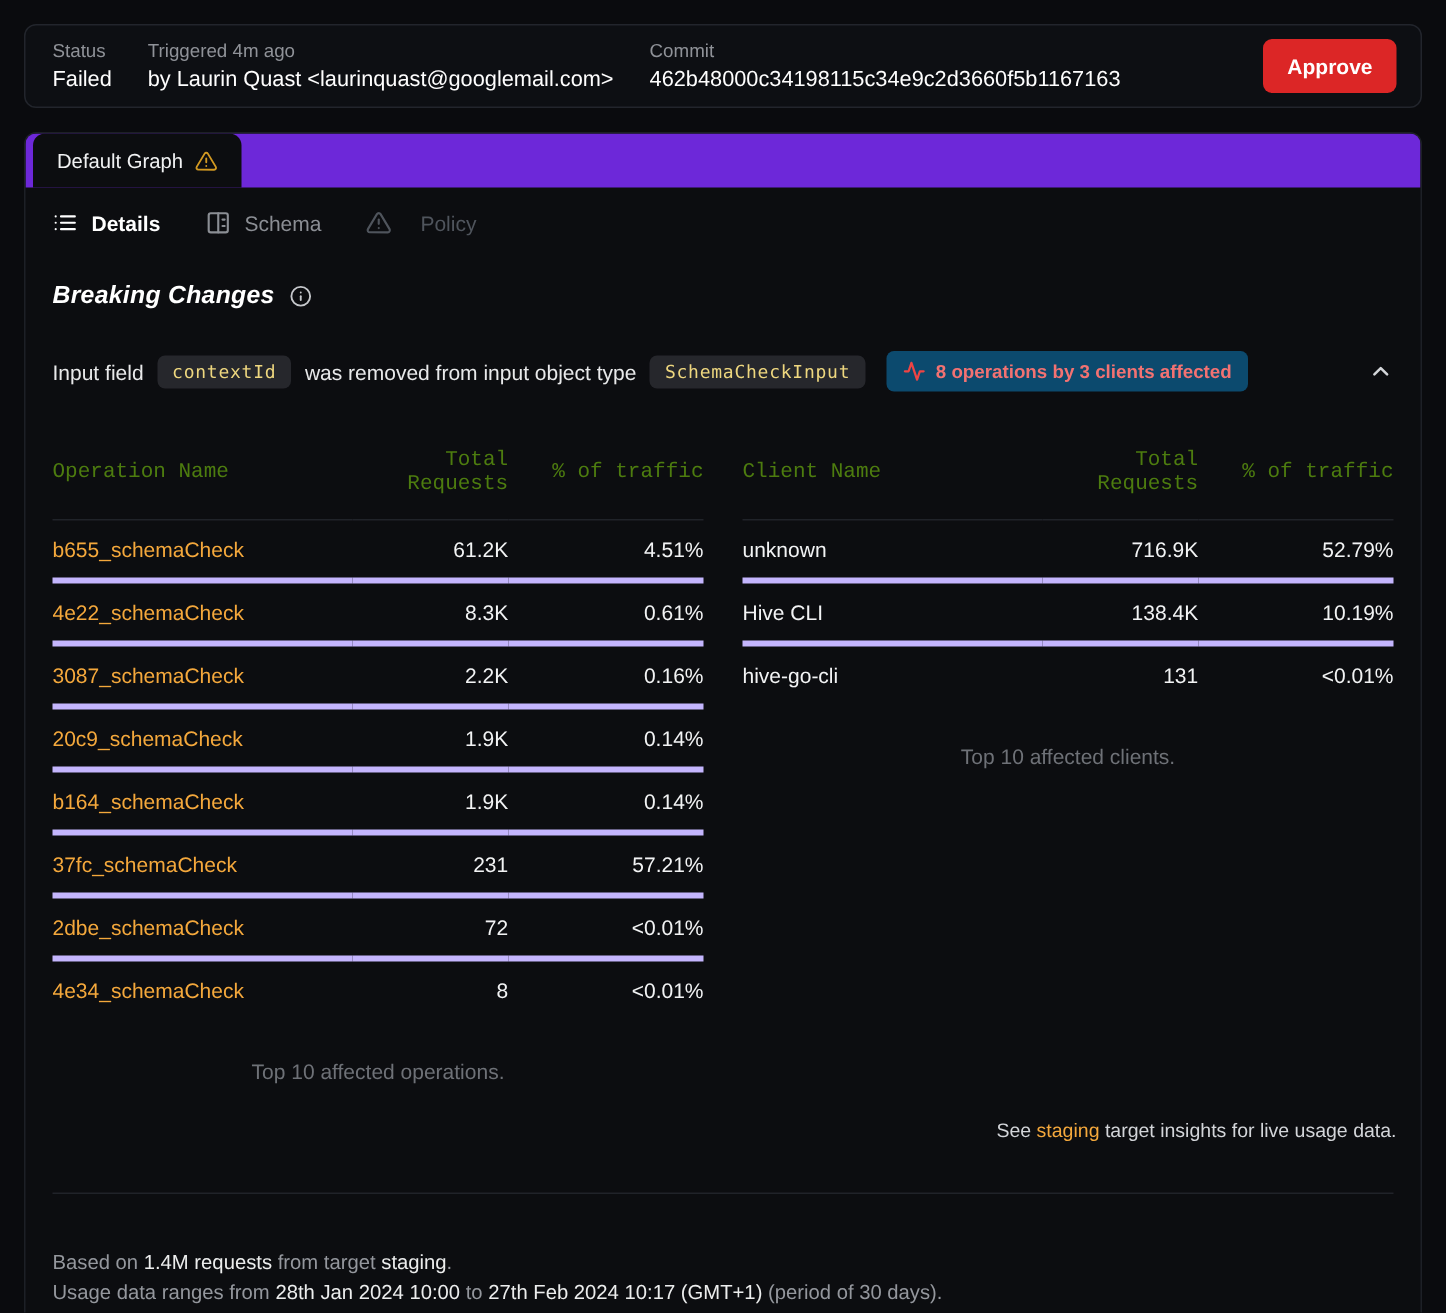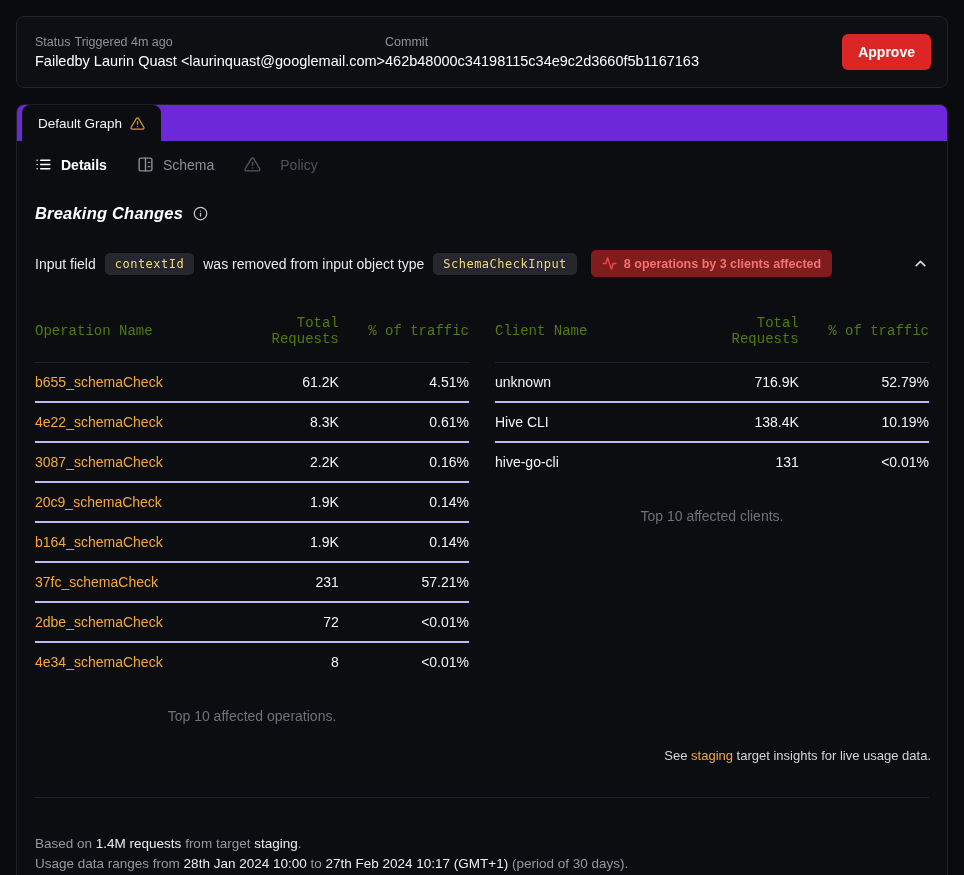--- a/index.html
+++ b/index.html
@@ -8,27 +8,28 @@
     background: #0a0b0e;
     font-family: "Liberation Sans", "DejaVu Sans", sans-serif;
     color: #e8e9ea;
     -webkit-font-smoothing: antialiased;
   }
   svg { display: block; }
 
   
   .header-card {
     margin: 16px;
-    height: 72px;
+    height: 56px;
     background: #0d0f13;
     border: 1px solid #22252c;
     border-radius: 8px;
     display: flex;
     align-items: center;
     padding: 0 16px 0 18px;
+    gap: 24px;
   }
   .hc-col .label { font-size: 12.5px; color: #8f9298; margin-bottom: 4px; }
   .hc-col .value { font-size: 14.5px; color: #fefefe; }
   .approve-btn {
     margin-left: auto;
     background: #dc2626;
     color: #ffffff;
     border: none;
     border-radius: 6px;
     padding: 10px 16px;
@@ -101,21 +102,21 @@
     background: #26272c;
     border-radius: 5px;
     padding: 4px 10px;
     letter-spacing: .5px;
     white-space: nowrap;
   }
   .ops-badge {
     display: flex;
     align-items: center;
     gap: 7px;
-    background: #7f1d1d;
+    background: #0c4a6e;
     color: #f37272;
     font-size: 12.5px;
     font-weight: 600;
     border-radius: 5px;
     padding: 6px 11px;
     margin-left: 5px;
     white-space: nowrap;
   }
   .chevron-btn { margin-left: auto; cursor: pointer; display: flex; align-items: center; }
 
@@ -137,21 +138,21 @@
     border-bottom: 1px solid #202329;
     font-family: Liberation Mono, monospace;
   }
   th:first-child { text-align: left; width: 46%; }
   th:nth-child(2) { width: 24%; }
   td {
     font-size: 14px;
     color: #f2f3f4;
     text-align: right;
     padding: 11px 0;
-    border-bottom: 2px solid #c4b5fd;
+    border-bottom: 4px solid #c4b5fd;
   }
   td:first-child { text-align: left; }
   tr:last-child td { border-bottom: none; }
   .op-link { color: #f4a83c; cursor: pointer; }
   .table-caption {
     text-align: center;
     color: #6e7177;
     font-size: 14px;
     margin-top: 27px;
   }

